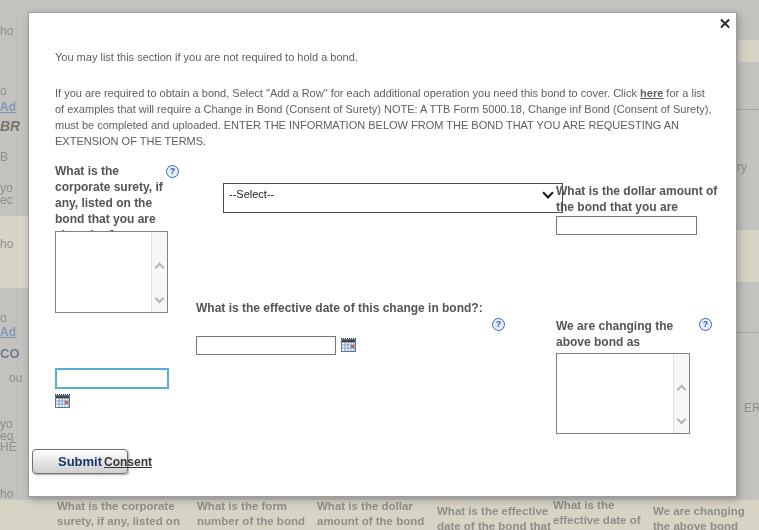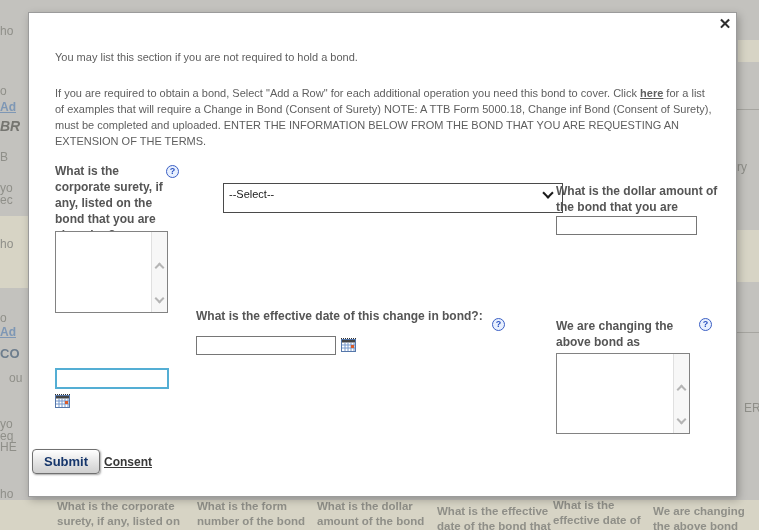--- a/index.html
+++ b/index.html
@@ -70,21 +70,21 @@
   .ta .sbar{
     position:absolute; top:0; right:0; bottom:0; width:16px;
     background:#f7f7f7; border-left:1px solid #e0e0e0; cursor:pointer;
   }
   .chev{ position:absolute; left:4px; width:7px; height:7px;
     border-right:2px solid #b5b5b5; border-bottom:2px solid #b5b5b5; }
   .chev.up{ top:32px; transform:rotate(-135deg); }
   .chev.down{ bottom:10px; transform:rotate(45deg); }
   .cal{ position:absolute; width:15px; height:14px; cursor:pointer; }
   .btn-submit{
-    position:absolute; left:32px; top:449px; padding:4px 11px;
+    position:absolute; left:32px; top:449px; padding:4px 25px;
     font-family:"Liberation Sans",sans-serif;
     font-size:13px; font-weight:bold; color:#16366b;
     background:linear-gradient(#ffffff,#e3e3e3 55%,#cfcfcf);
     border:1px solid #707070; border-radius:4px;
     box-shadow:1px 1px 2px rgba(0,0,0,0.35);
     cursor:pointer;
   }
   .lnk-cancel{
     position:absolute; left:104px; top:455px;
     font-size:12px; font-weight:bold; color:#383838;
@@ -156,21 +156,21 @@
 
   <input class="txt focused" style="left: 55px; top: 368px; width: 114px; height: 21px;">
   <svg class="cal" style="left:55px;top:394px;" viewBox="0 0 15 14">
     <line x1="0" y1="0.5" x2="15" y2="0.5" stroke="#333" stroke-dasharray="1,1"></line>
     <rect x="0.5" y="1.5" width="14" height="12" fill="#ffffff" stroke="#5577aa"></rect>
     <rect x="1" y="2" width="13" height="2.5" fill="#454545"></rect>
     <path d="M4 4.5V13 M7 4.5V13 M10 4.5V13 M13 4.5V13 M1 7H14 M1 10H14" stroke="#7799cc" stroke-width="1" fill="none"></path>
     <rect x="10" y="7" width="3" height="3" fill="#d95b2b"></rect>
   </svg>
 
-  <div class="lbl" style="left:196px;top:308px;white-space:nowrap;">What is the effective date of this change in bond?:</div>
+  <div class="lbl" style="left:196px;top:300px;white-space:nowrap;">What is the effective date of this change in bond?:</div>
   <div class="help" style="left:492px;top:318px;">?</div>
   <input class="txt" style="left: 196px; top: 336px; width: 140px; height: 19px;">
   <svg class="cal" style="left:341px;top:338px;" viewBox="0 0 15 14">
     <line x1="0" y1="0.5" x2="15" y2="0.5" stroke="#333" stroke-dasharray="1,1"></line>
     <rect x="0.5" y="1.5" width="14" height="12" fill="#ffffff" stroke="#5577aa"></rect>
     <rect x="1" y="2" width="13" height="2.5" fill="#454545"></rect>
     <path d="M4 4.5V13 M7 4.5V13 M10 4.5V13 M13 4.5V13 M1 7H14 M1 10H14" stroke="#7799cc" stroke-width="1" fill="none"></path>
     <rect x="10" y="7" width="3" height="3" fill="#d95b2b"></rect>
   </svg>
 

